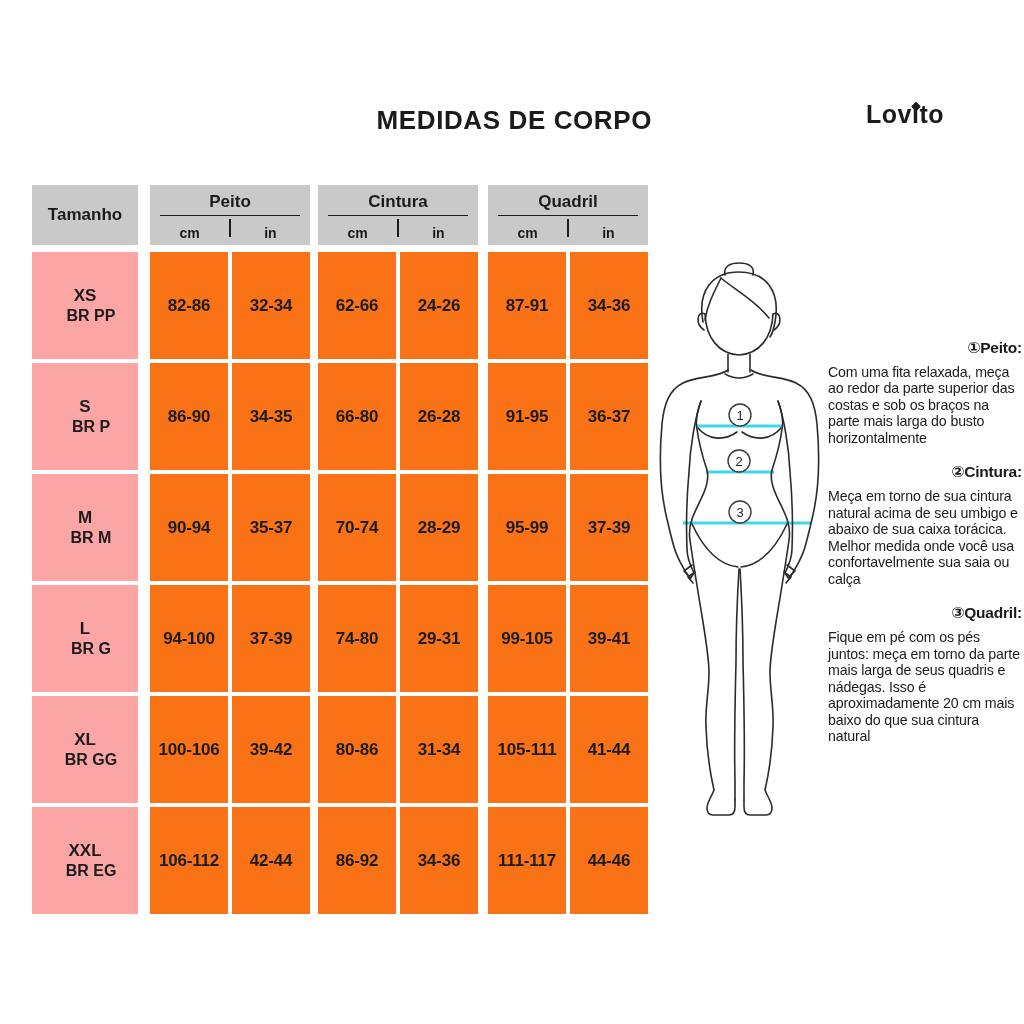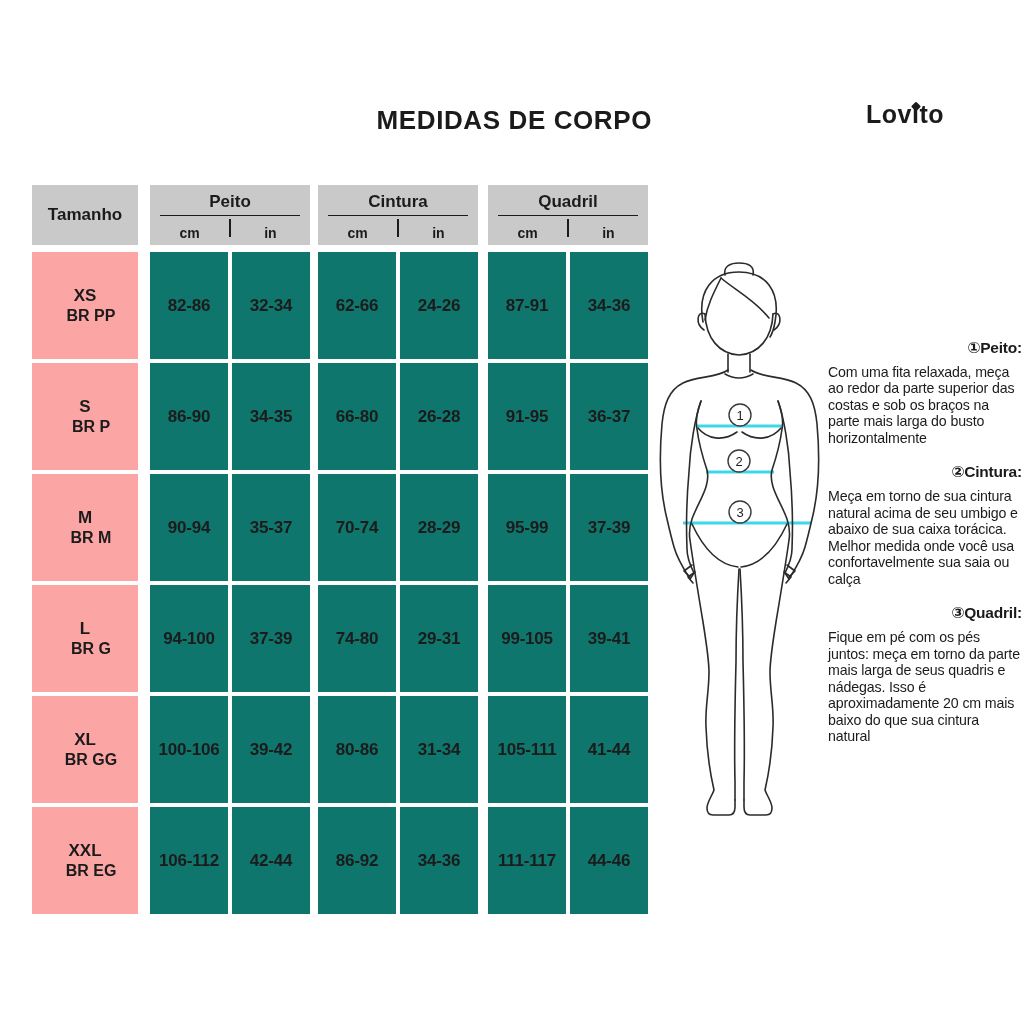--- a/index.html
+++ b/index.html
@@ -51,21 +51,21 @@
   .tbody { margin-top:7px; }
   .trow { display:flex; height:107px; margin-bottom:4px; }
   .cell-size {
     width:106px; background:#fca5a5;
     display:flex; flex-direction:column; align-items:center; justify-content:center;
     font-weight:700;
   }
   .size-main { font-size:17px; line-height:1.25; }
   .size-br   { font-size:16px; line-height:1.25;margin-left:12px; }
   .val {
-    width:78px; background:#0f766e;
+    width:78px; background:#f97316;
     display:flex; align-items:center; justify-content:center;
     font-weight:700; font-size:17px; letter-spacing:-0.2px;
   }
   .v1 { margin-left:12px; } .v2 { margin-left:4px; }
   .v3 { margin-left:8px; }  .v4 { margin-left:4px; }
   .v5 { margin-left:10px; } .v6 { margin-left:4px; }
 
   
   .figure-wrap { position:absolute; left:645px; top:262px; width:190px; height:575px; }
   .figure-wrap svg { display:block; width:100%; height:100%; }

